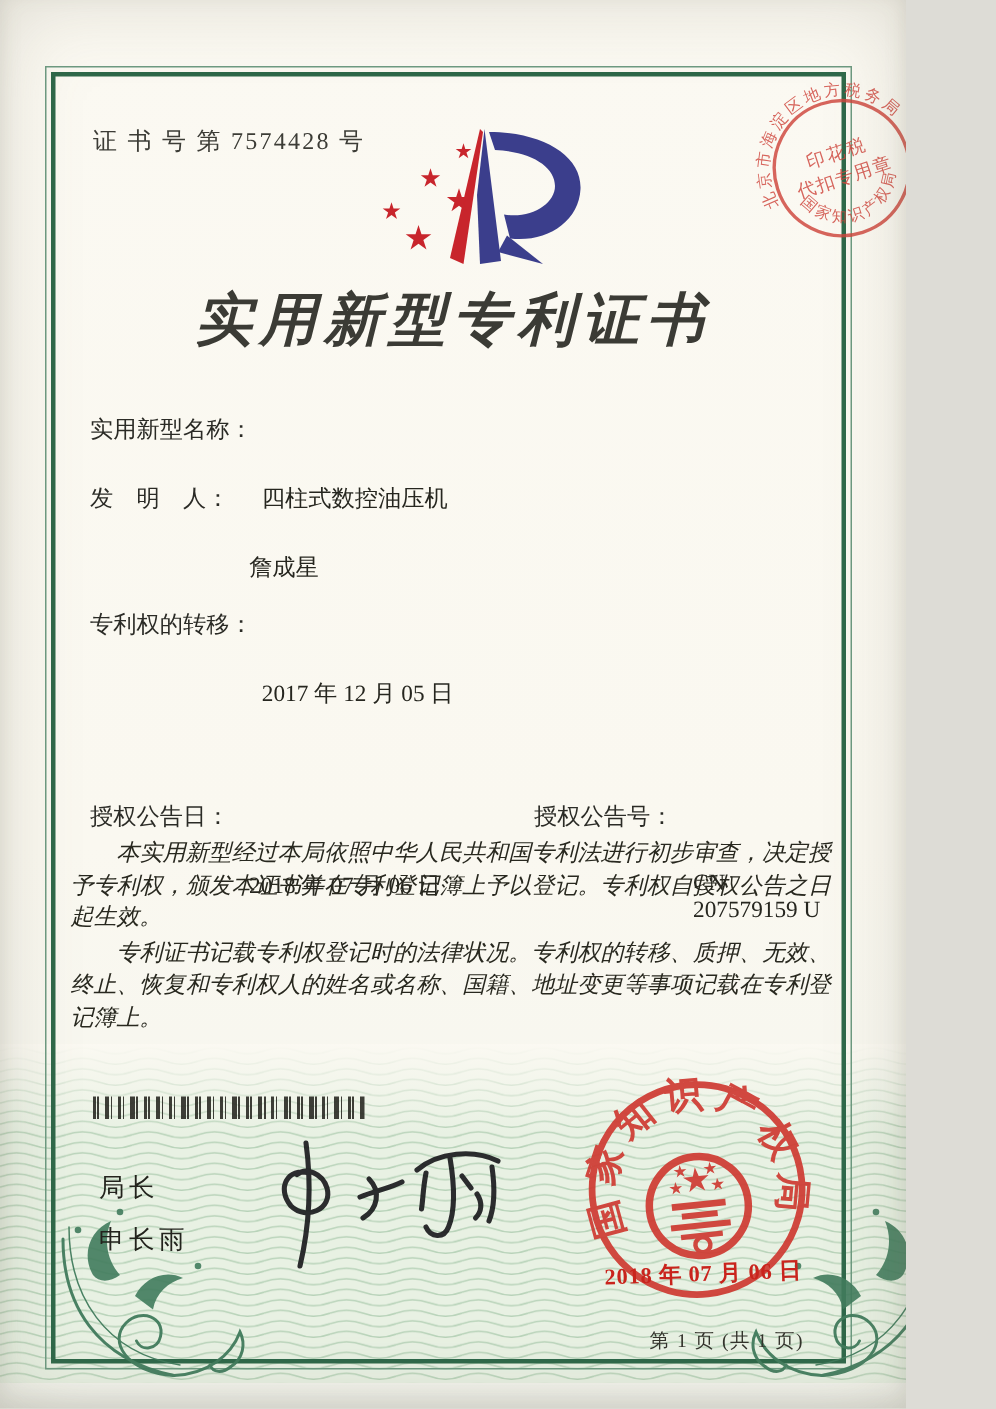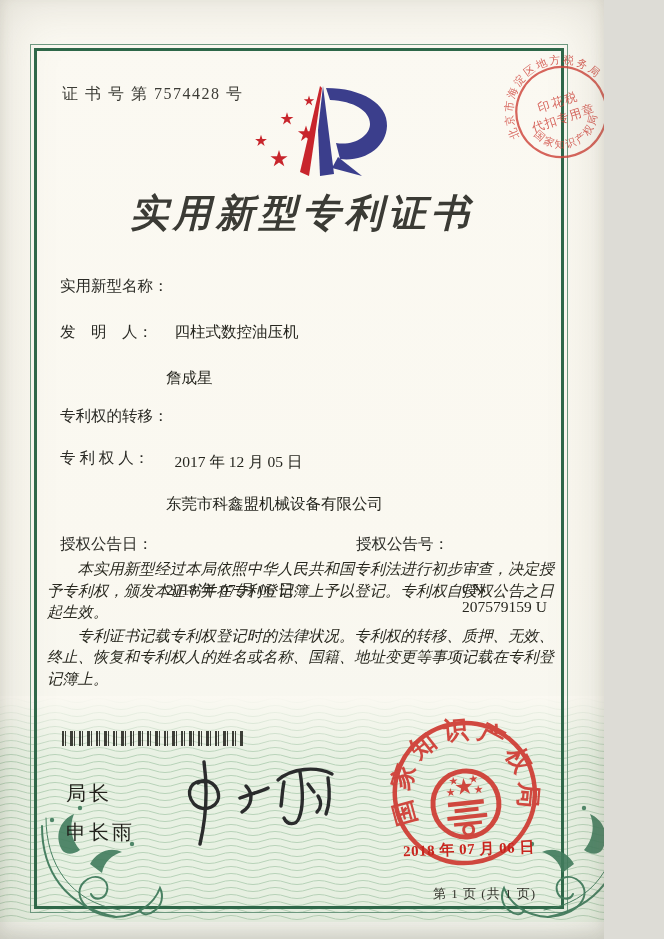--- a/index.html
+++ b/index.html
@@ -33,21 +33,21 @@
   .paras{position:absolute;left:47px;right:50px;top:558px;font-size:15.3px;
     line-height:21.6px;text-align:justify;color:#28281f;font-style:italic;}
   .paras p{margin:0 0 2px 0;text-indent:2em;}
   
   .barcode{position:absolute;left:62px;top:731px;width:181px;height:15px;opacity:.88;
     background:repeating-linear-gradient(90deg,
       #25251f 0 2px, transparent 2px 3px,
       #25251f 3px 4px, transparent 4px 8px,
       #25251f 8px 11px, transparent 11px 12px,
       #25251f 12px 13px, transparent 13px 17px);}
-  .signer{position:absolute;left:66px;top:780px;font-size:20px;letter-spacing:3px;color:#23231d;}
+  .signer{position:absolute;left:66px;top:780px;font-size:17px;letter-spacing:3px;color:#23231d;}
   .signer div{margin-bottom:12px;}
   .signature{position:absolute;left:148px;top:748px;}
   .seal-wrap{position:absolute;left:375px;top:703px;transform:rotate(-6deg);opacity:.92;}
   .seal-date{position:absolute;left:403px;top:840px;font-size:15px;letter-spacing:.5px;
     color:#c9241d;transform:rotate(-2deg);font-weight:600;}
   .tax-stamp{position:absolute;left:487px;top:37px;transform:rotate(-18deg);opacity:.82;}
   .footer{position:absolute;left:30px;right:68px;top:885px;text-align:right;
     font-size:13px;letter-spacing:1px;color:#33332c;}
   .ornament{position:absolute;top:798px;}
   .ornament.left{left:36px;}
@@ -150,24 +150,20 @@
     <span class="flabel">实用新型名称：</span>
     <span class="fvalue">四柱式数控油压机</span>
   </div>
   <div class="row" style="top:322px">
     <span class="flabel">发　明　人：</span>
     <span class="fvalue">詹成星</span>
   </div>
   <div class="row" style="top:406px">
     <span class="flabel">专利权的转移：</span>
     <span class="fvalue">2017 年 12 月 05 日</span>
-  </div>
-  <div class="row" style="top:448px">
-    <span class="flabel">专 利 权 人：</span>
-    <span class="fvalue">东莞市科鑫盟机械设备有限公司</span>
   </div>
   <div class="row" style="top:534px">
     <span class="flabel">授权公告日：</span>
     <span class="fvalue">2018 年 07 月 06 日</span>
     <span class="pair2">
       <span class="flabel">授权公告号：</span>
       <span class="fvalue">CN 207579159 U</span>
     </span>
   </div>
 

